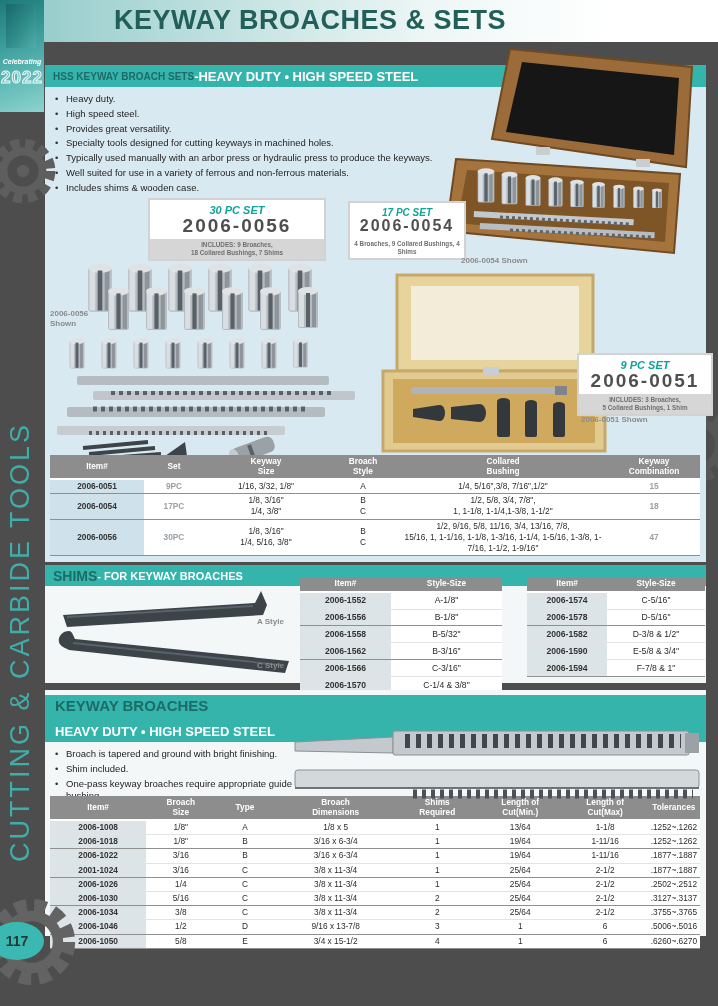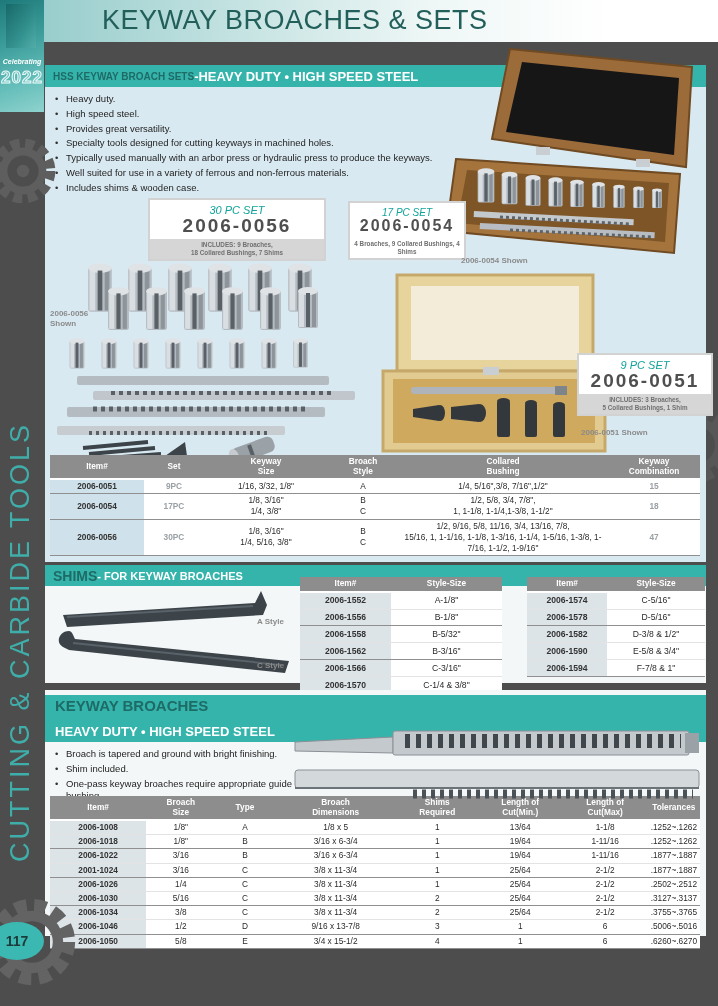--- a/index.html
+++ b/index.html
@@ -2,21 +2,21 @@
 <html><head>
 <meta charset="utf-8">
 <style>
   html,body{margin:0;padding:0;background:#3f3f3f;}
   .page{position:relative;width:718px;height:1006px;background:#4d4d4d;overflow:hidden;
         font-family:"Liberation Sans", sans-serif;}
 
   
   .top-band{position:absolute;left:0;top:0;width:718px;height:42px;
             background:linear-gradient(90deg,#8ec9c8 0%,#bfe0df 30%,#eef7f6 60%,#ffffff 85%);z-index:3;}
-  .header-title{position:absolute;left:102px;top:5px;font-size:27px;font-weight:400;
+  .header-title{position:absolute;left:114px;top:5px;font-size:27px;font-weight:700;
                 color:#235f5a;letter-spacing:.5px;}
   .badge{position:absolute;left:0;top:0;width:44px;height:112px;z-index:4;
          background:linear-gradient(160deg,#1e7a7a 0%,#3a9b98 35%,#63bdb9 70%,#8fd2ce 100%);}
   .badge:before{content:"";position:absolute;left:6px;top:4px;width:30px;height:44px;
                 background:linear-gradient(120deg,#145f60 0%,#2f8d8a 60%,#57b0ac 100%);opacity:.7;}
   .badge-celebrating{position:absolute;left:0;top:58px;width:44px;text-align:center;
                      font-size:7px;font-style:italic;color:#fff;font-weight:bold;}
   .badge-year{position:absolute;left:0;top:68px;width:44px;text-align:center;font-size:17px;
               font-weight:800;letter-spacing:1px;color:rgba(255,255,255,.12);
               -webkit-text-stroke:1px #eafafa;}
@@ -50,34 +50,34 @@
   .sec-hss .band-sub{font-size:13px;}
 
   .bullets{position:absolute;margin:0;padding:0;list-style:none;color:#232323;}
   .bullets li{padding-left:13px;position:relative;margin-bottom:2px;}
   .bullets li:before{content:"•";position:absolute;left:2px;top:0;color:#333;}
   .bullets-hss{left:8px;top:28px;width:430px;font-size:9.5px;line-height:1.35;z-index:2;}
   .bullets-kb{left:8px;top:58px;width:262px;font-size:9.5px;line-height:1.35;}
 
   
   .callout{position:absolute;background:#fff;border:2px solid #d2d2d2;text-align:center;z-index:3;}
-  .callout .set-label{font-size:11px;font-weight:400;font-style:italic;color:#0fa39b;padding-top:4px;}
+  .callout .set-label{font-size:11px;font-weight:700;font-style:italic;color:#0fa39b;padding-top:4px;}
   .callout .item-number{font-size:19px;font-weight:800;color:#4f4f4f;letter-spacing:2px;line-height:1.05;padding-bottom:3px;}
   .callout .includes{font-size:6.3px;font-weight:bold;color:#6f6f6f;line-height:1.3;padding:2px 1px;}
   .callout.banded .includes{background:#d6d6d6;}
   .callout-30{left:103px;top:133px;width:174px;}
   .callout-17{left:303px;top:136px;width:114px;}
   .callout-17 .set-label{font-size:10px;}
   .callout-17 .item-number{font-size:16px;}
   .callout-9{left:532px;top:288px;width:132px;}
 
   .shown-caption{position:absolute;font-size:8px;font-weight:bold;color:#8b8b8b;z-index:3;}
   .cap-0056{left:5px;top:244px;width:52px;line-height:1.3;}
   .cap-0054{left:416px;top:191px;}
-  .cap-0051{left:536px;top:363px;}
+  .cap-0051{left:536px;top:350px;}
 
   .photo{position:absolute;z-index:2;}
 
   
   table{border-collapse:collapse;background:#404040;}
   .dtable{position:absolute;z-index:2;}
   thead th{background:#8d8d8d;color:#fff;font-weight:bold;font-size:8.3px;line-height:1.15;
            padding:2px 3px;border-bottom:2px solid #fff;}
   tbody td{font-size:8.3px;color:#2a2a2a;text-align:center;padding:1px 3px;
            border-bottom:1px solid #e3e3e3;background:#fff;line-height:1.35;}

